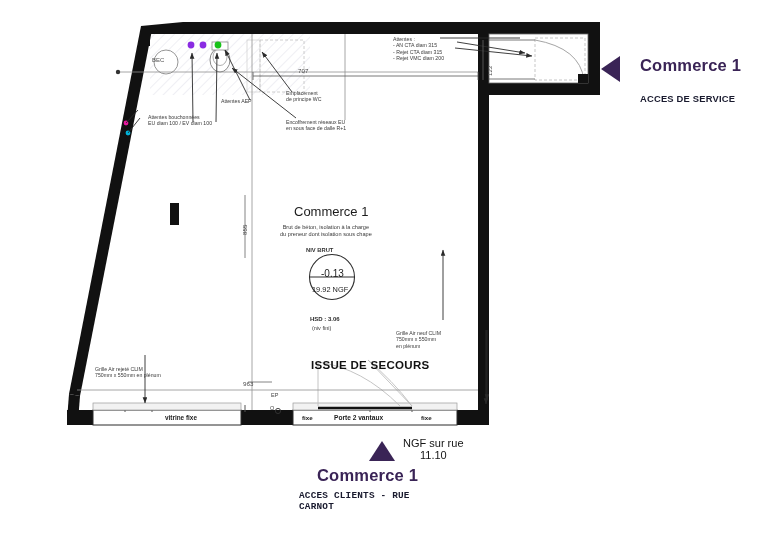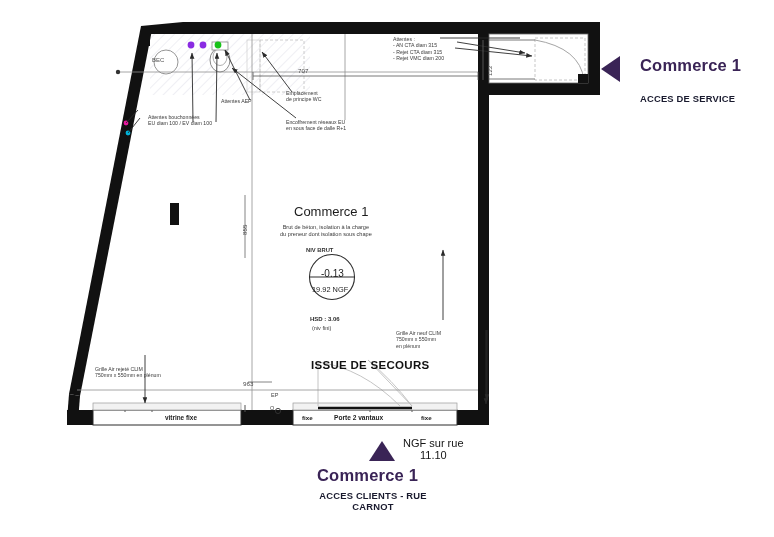--- a/index.html
+++ b/index.html
@@ -231,14 +231,14 @@
 
 <div class="lbl ngf" style="left:403px;top:437px;">NGF sur rue</div>
 <div class="lbl ngf" style="left:420px;top:449px;text-align:center;">11.10</div>
 
 <div class="tri" style="left:601px;top:56px;border-top:13px solid transparent;border-bottom:13px solid transparent;border-right:19px solid #3a2456;"></div>
 <div class="lbl comm-purple" style="left:640px;top:55px;">Commerce 1</div>
 <div class="lbl comm-sub" style="left:640px;top:77px;margin-top:16px;">ACCES DE SERVICE</div>
 
 <div class="tri" style="left:369px;top:441px;border-left:13px solid transparent;border-right:13px solid transparent;border-bottom:20px solid #3a2456;"></div>
 <div class="lbl comm-purple" style="left:317px;top:465px;">Commerce 1</div>
-<div class="lbl comm-sub" style="left:283px;top:490px;text-align:center;width:180px;">ACCES CLIENTS - RUE
+<div class="lbl comm-sub" style="left:299px;top:490px;width:180px;font-family:Liberation Mono, monospace;">ACCES CLIENTS - RUE
 CARNOT</div>
 
 </body></html>

